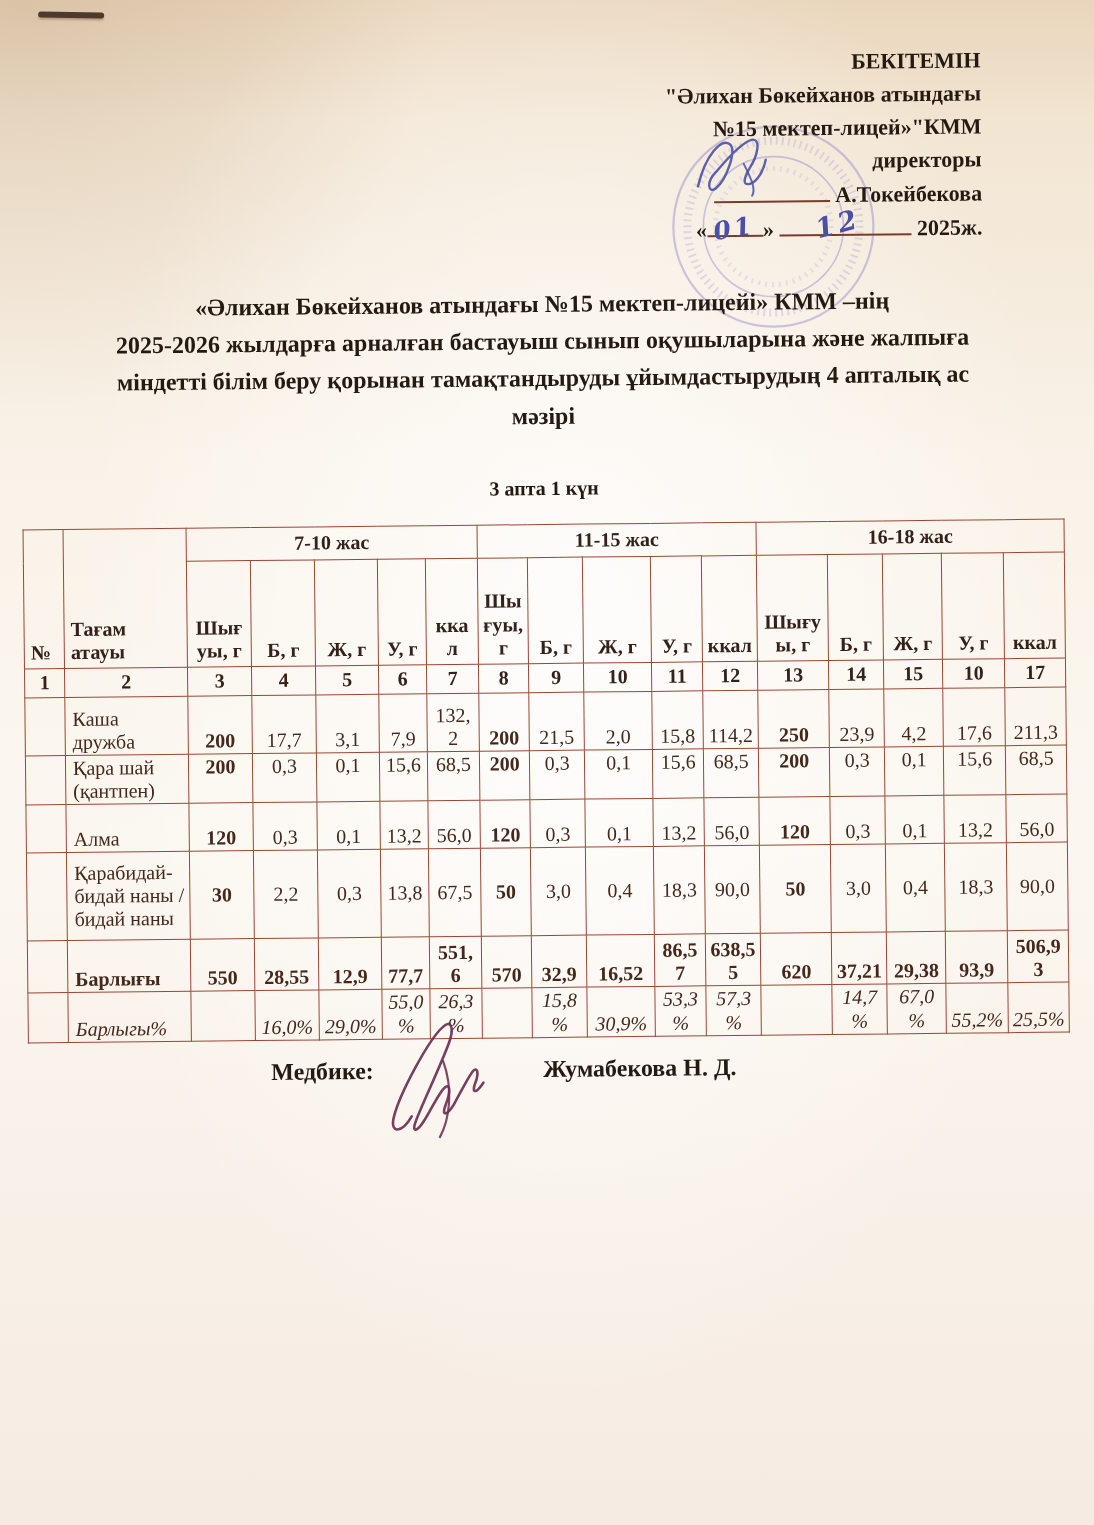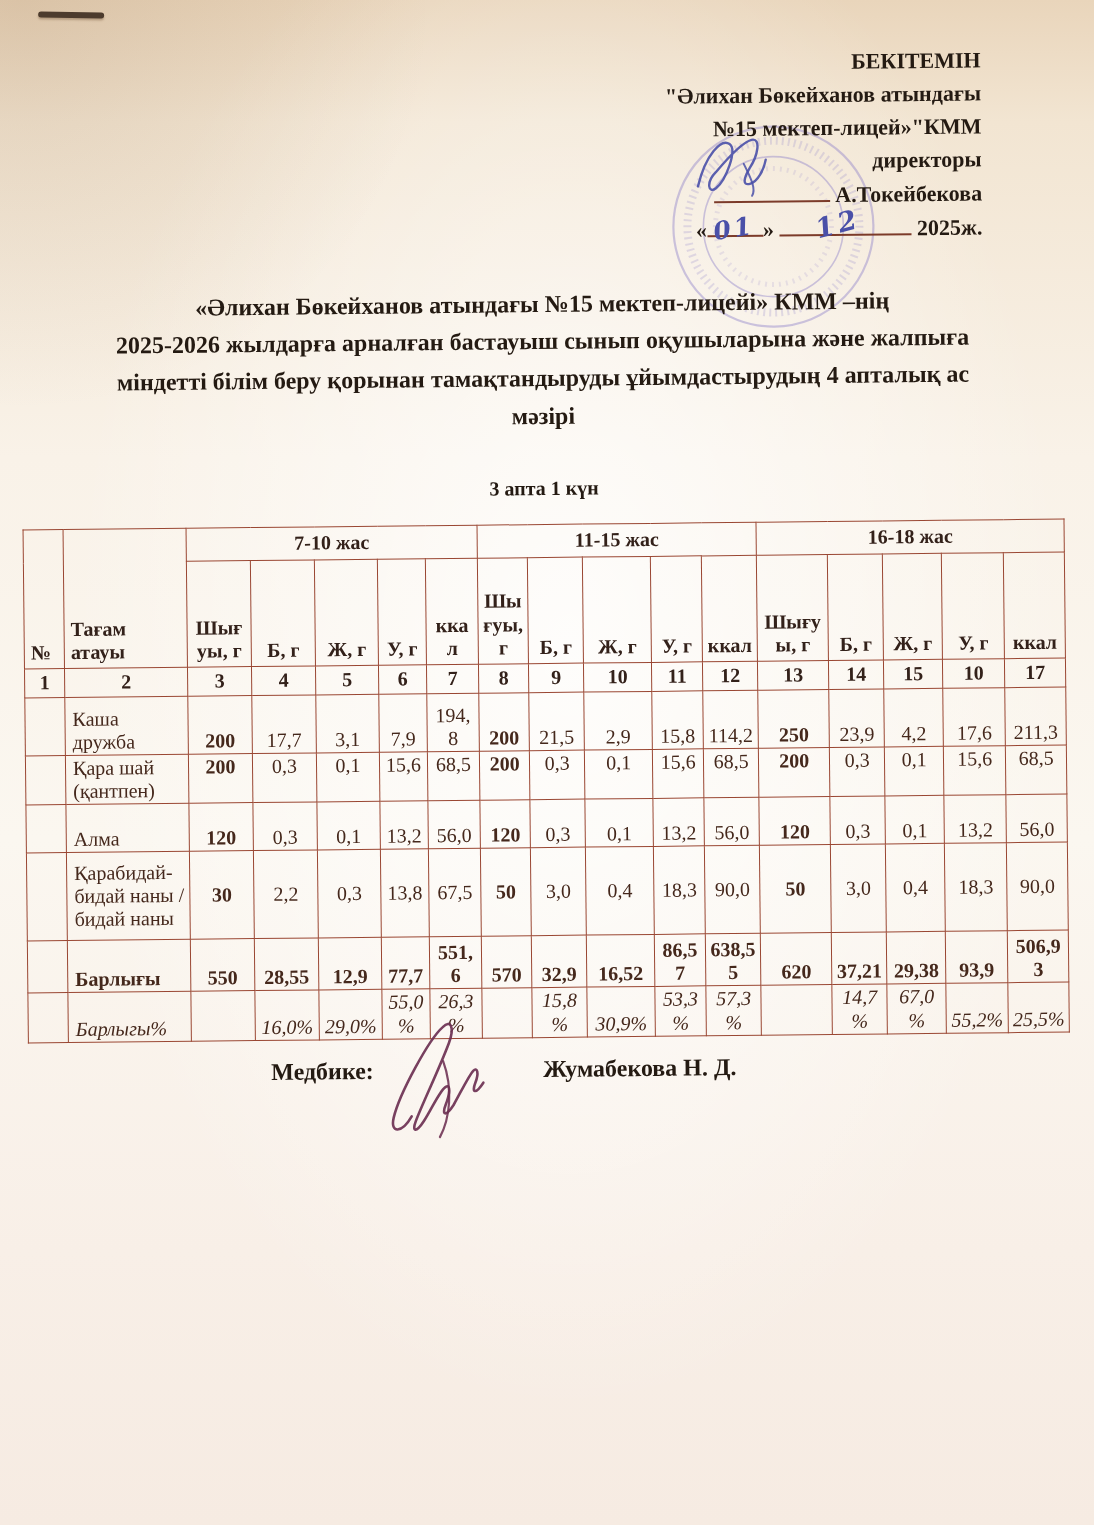--- a/index.html
+++ b/index.html
@@ -162,24 +162,24 @@
       <th>10</th>
       <th>17</th>
     </tr>
     <tr class="r1">
       <td></td>
       <td class="dish">Каша дружба</td>
       <td class="b">200</td>
       <td>17,7</td>
       <td>3,1</td>
       <td>7,9</td>
-      <td>194,8</td>
+      <td>132,2</td>
       <td class="b">200</td>
       <td>21,5</td>
-      <td>2,9</td>
+      <td>2,0</td>
       <td>15,8</td>
       <td>114,2</td>
       <td class="b">250</td>
       <td>23,9</td>
       <td>4,2</td>
       <td>17,6</td>
       <td>211,3</td>
     </tr>
     <tr class="r2">
       <td></td>

